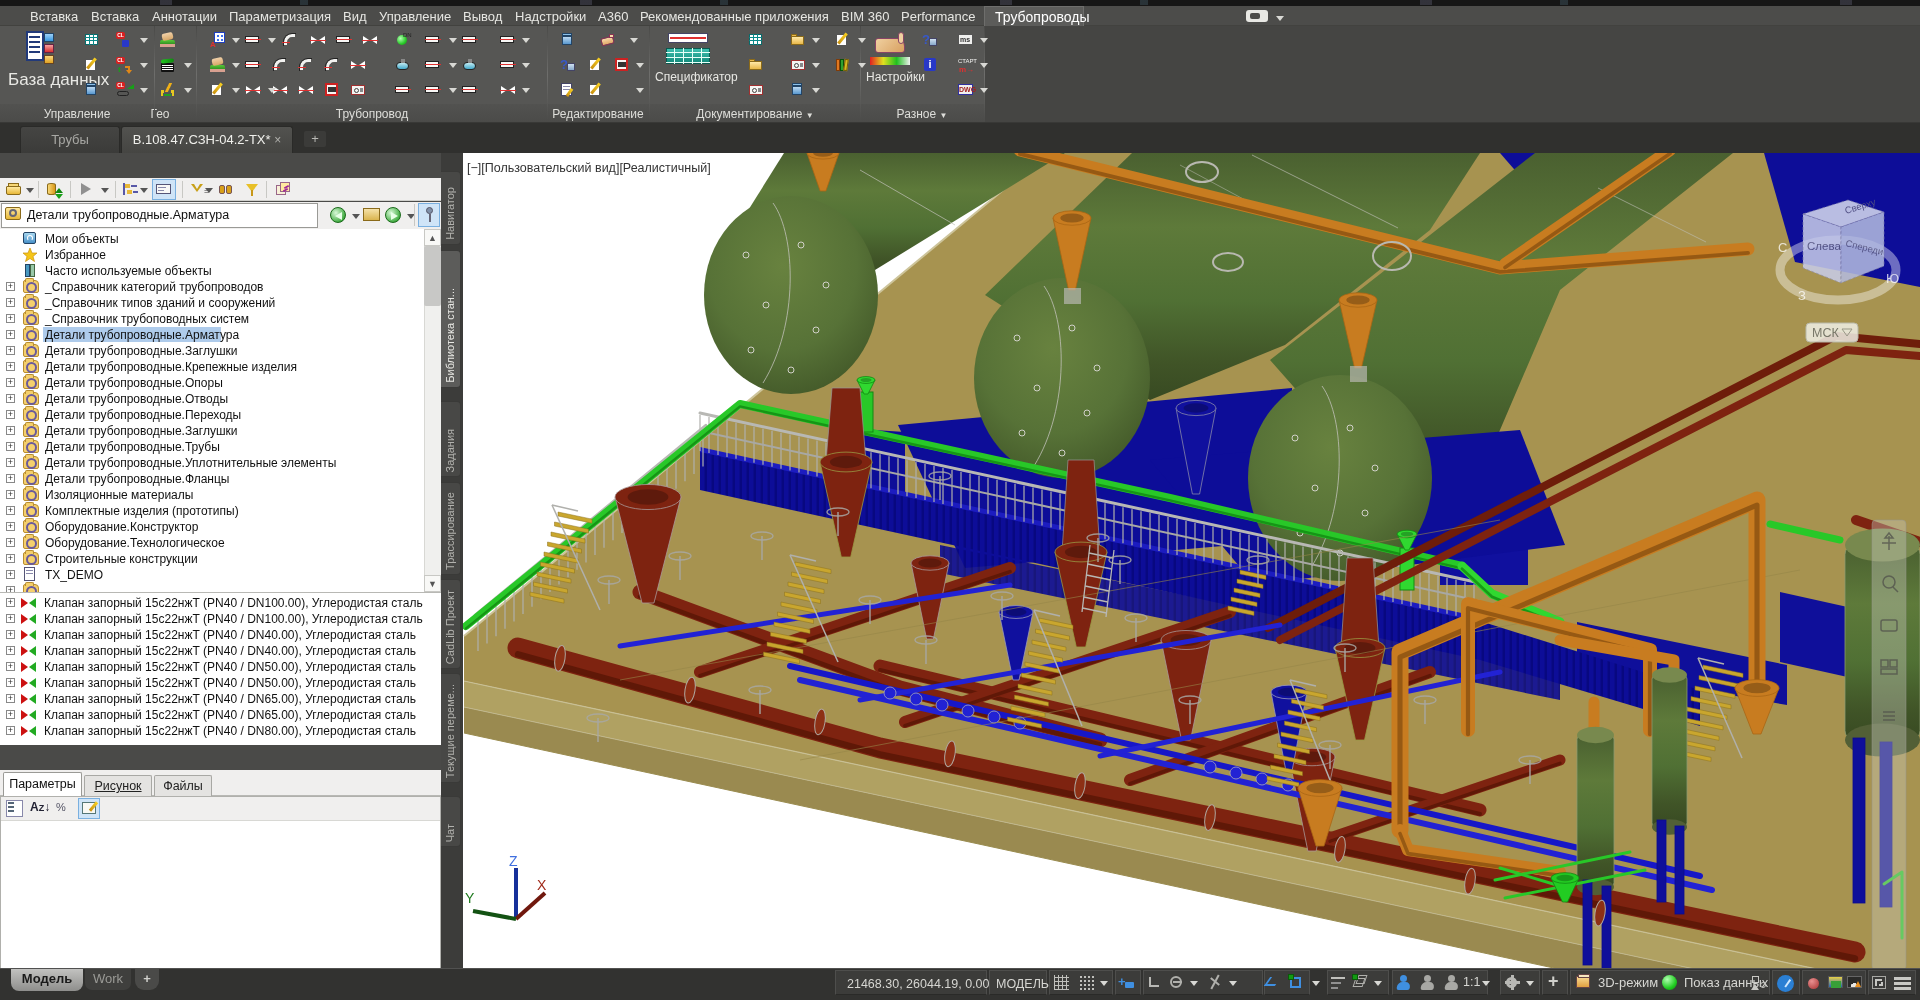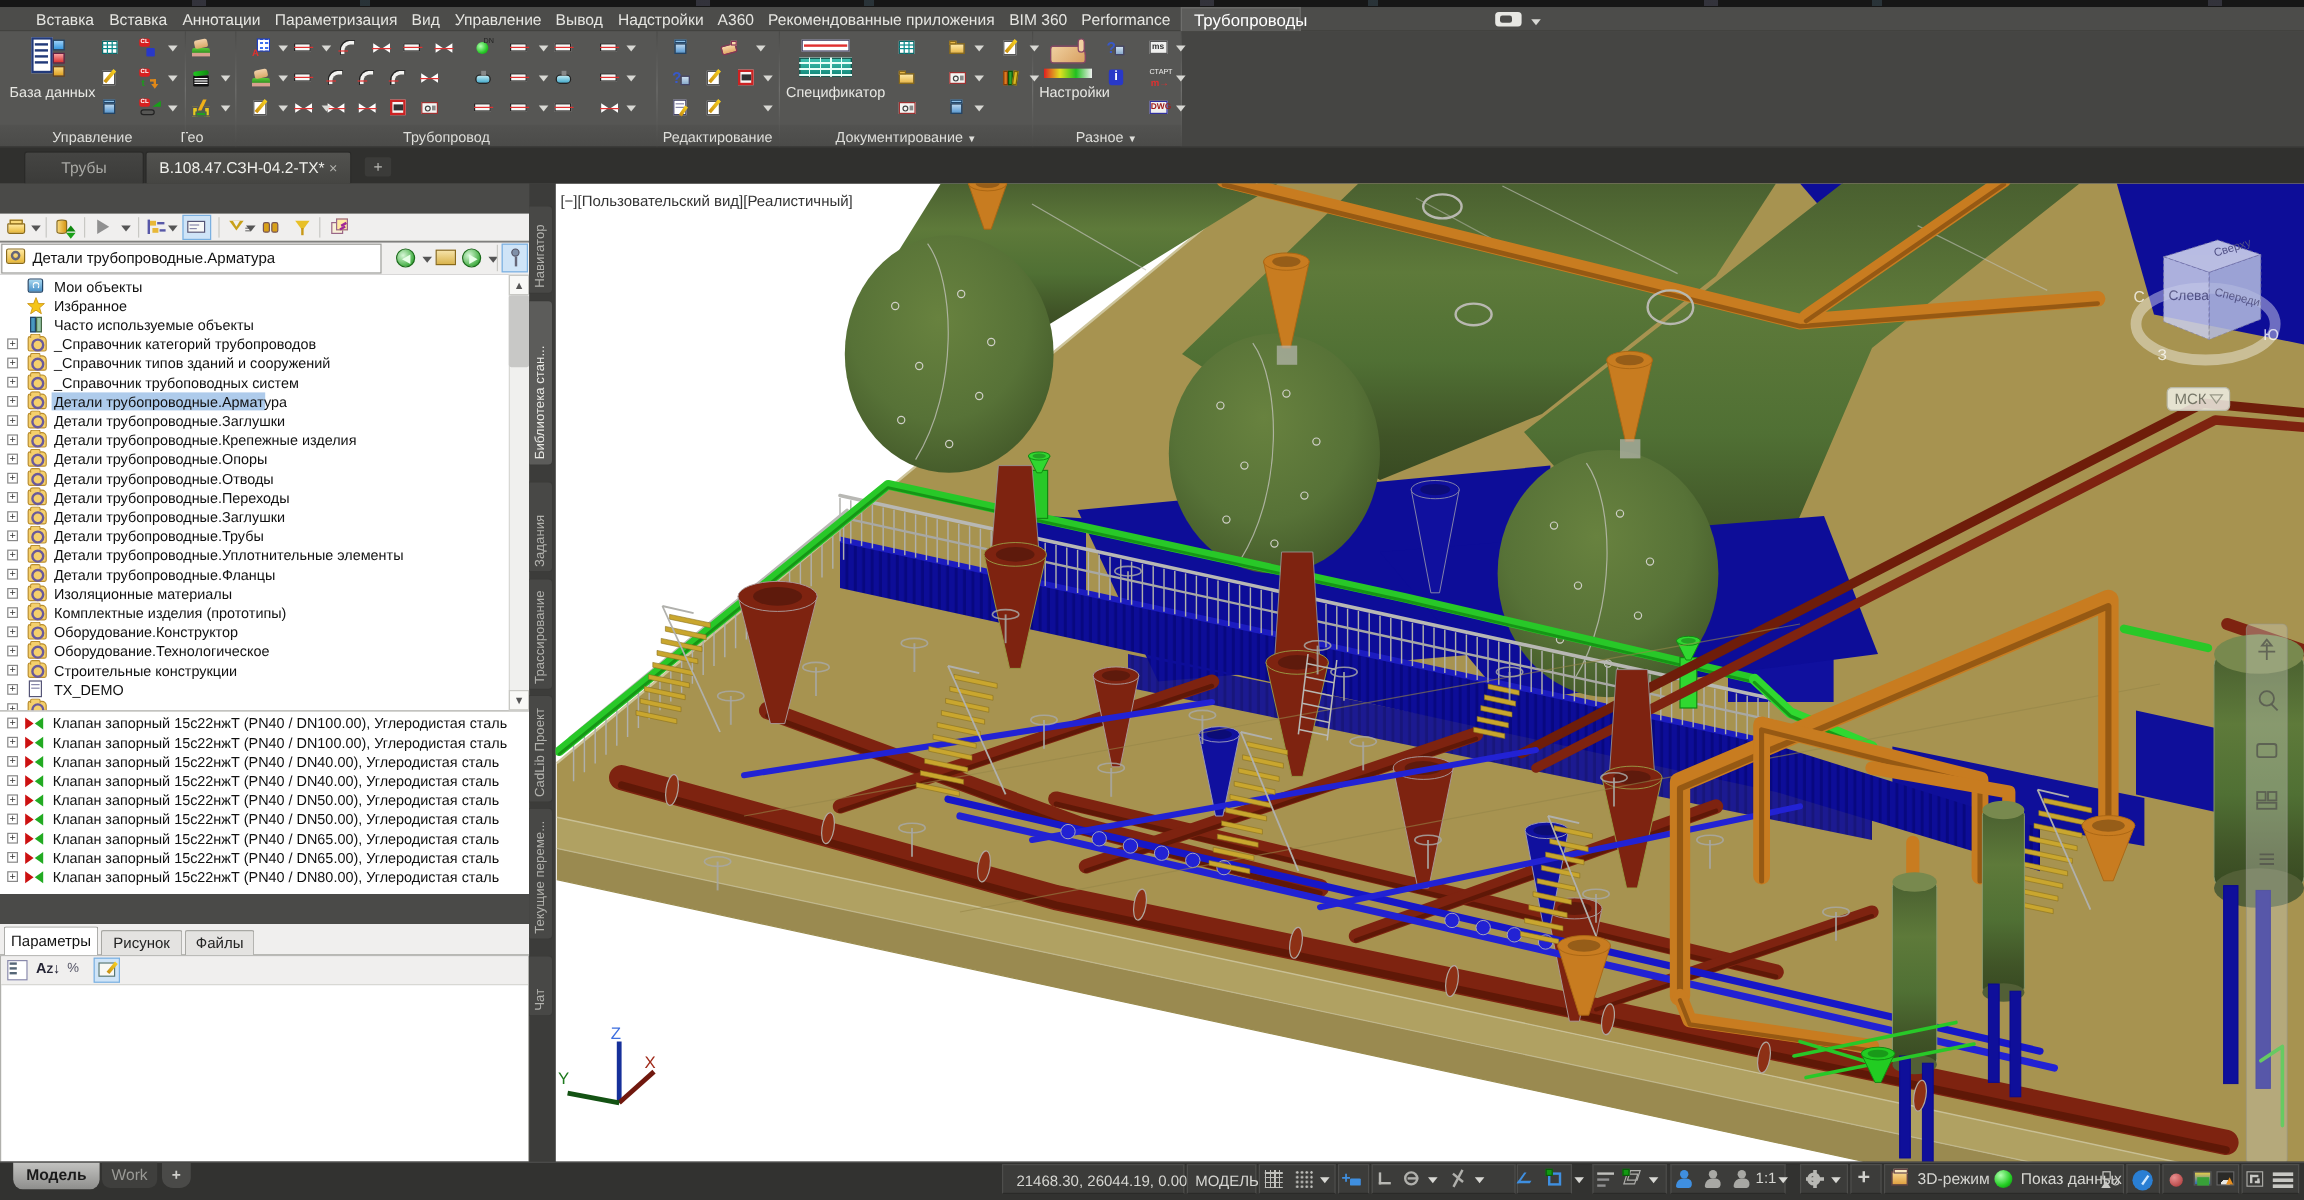--- a/index.html
+++ b/index.html
@@ -66,21 +66,21 @@
     <div class="vsep" style="left:984px;top:26px;height:97px;"></div>
     <div style="position:absolute;left:0px;top:122px;width:1920px;height:1px;background:#383836;"></div>
     <div style="position:absolute;left:26px;top:31px;width:18px;height:30px;background:#fff;border:2px solid #223a7a;"></div>
     <div style="position:absolute;left:29px;top:36px;width:11px;height:2px;background:#223a7a;"></div>
     <div style="position:absolute;left:29px;top:41px;width:11px;height:2px;background:#223a7a;"></div>
     <div style="position:absolute;left:29px;top:46px;width:11px;height:2px;background:#223a7a;"></div>
     <div style="position:absolute;left:29px;top:51px;width:11px;height:2px;background:#223a7a;"></div>
     <div style="position:absolute;left:44px;top:33px;width:10px;height:9px;background:linear-gradient(#9cd0f8,#3898e0);border:1px solid #246;"></div>
     <div style="position:absolute;left:44px;top:44px;width:10px;height:9px;background:linear-gradient(#f8a0a0,#d83030);border:1px solid #624;"></div>
     <div style="position:absolute;left:44px;top:55px;width:10px;height:9px;background:linear-gradient(#f8d880,#e0a020);border:1px solid #642;"></div>
-    <div style="position:absolute;left:8px;top:70px;color:#e8e8e4;font-size:12px;">База данных</div>
+    <div style="position:absolute;left:8px;top:70px;color:#e8e8e4;font-size:17px;">База данных</div>
     <div style="position:absolute;left:668px;top:33px;width:40px;height:10px;background:#fff;border:1px solid #446;"></div>
     <div style="position:absolute;left:670px;top:37px;width:36px;height:2px;background:#e03030;"></div>
     <div style="position:absolute;left:666px;top:48px;width:44px;height:16px;background:linear-gradient(#40c0b0,#108878);border:1px solid #0a5a50;"></div>
     <div style="position:absolute;left:666px;top:48px;width:44px;height:16px;background:repeating-linear-gradient(90deg,transparent 0 8px,#e8fff8 8px 9px),repeating-linear-gradient(transparent 0 4px,#e8fff8 4px 5px);"></div>
     <div style="position:absolute;left:655px;top:70px;color:#e8e8e4;font-size:12px;">Спецификатор</div>
     <div style="position:absolute;left:875px;top:38px;width:30px;height:15px;background:linear-gradient(135deg,#f0d0a0,#d8a060);border-radius:3px 8px 3px 3px;border:1px solid #846;"></div>
     <div style="position:absolute;left:898px;top:32px;width:6px;height:12px;background:#f0d0a0;border:1px solid #846;border-radius:3px;"></div>
     <div style="position:absolute;left:869px;top:56px;width:42px;height:10px;background:linear-gradient(90deg,#e02020,#e0e020,#20c020,#f0f0f0);border:1px solid #555;"></div>
     <div style="position:absolute;left:866px;top:70px;color:#e8e8e4;font-size:12px;">Настройки</div>
     <div class="icon16" style="left:84px;top:32px;">
@@ -631,21 +631,21 @@
       </div>
       <div class="lrow" style="top:131px;">
         <div class="plus">+</div>
         <div class="valve"></div>
         <div class="tx">Клапан запорный 15с22нжТ (PN40 / DN80.00), Углеродистая сталь</div>
       </div>
     </div>
     <div style="position:absolute;left:0px;top:770px;width:441px;height:26px;">
       <div style="position:absolute;left:0;top:0;width:441px;height:26px;background:#f0efee;border-bottom:1px solid #b8b8b4;"></div>
       <div style="position:absolute;left:3px;top:2px;width:79px;height:24px;background:#fff;border:1px solid #9a9a96;border-bottom:none;border-radius:2px 2px 0 0;font-size:12.5px;color:#111;text-align:center;line-height:22px;">Параметры</div>
-      <div style="position:absolute;left:84px;top:5px;width:68px;height:21px;background:#e4e3e1;border:1px solid #a8a8a4;border-bottom:none;border-radius:2px 2px 0 0;font-size:12.5px;color:#222;text-align:center;line-height:20px;">Рисунок</div>
+      <div style="position:absolute;left:84px;top:5px;width:68px;height:21px;background:#e4e3e1;border:1px solid #a8a8a4;border-bottom:none;border-radius:2px 2px 0 0;font-size:12.5px;color:#222;text-align:center;line-height:20px;text-decoration:underline;">Рисунок</div>
       <div style="position:absolute;left:154px;top:5px;width:58px;height:21px;background:#e4e3e1;border:1px solid #a8a8a4;border-bottom:none;border-radius:2px 2px 0 0;font-size:12.5px;color:#222;text-align:center;line-height:20px;">Файлы</div>
     </div>
     <div style="position:absolute;left:0px;top:796px;width:441px;height:174px;">
       <div style="position:absolute;left:0;top:0;width:441px;height:173px;background:#fff;border:1px solid #b0b0ac;"></div>
       <div style="position:absolute;left:1px;top:1px;width:439px;height:24px;background:#f0efee;border-bottom:1px solid #d8d8d4;"></div>
       <div style="position:absolute;left:6px;top:4px;width:17px;height:17px;border:1px solid #88a;background:#fff;"></div>
       <div style="position:absolute;left:8px;top:6px;width:6px;height:2px;background:#567;"></div>
       <div style="position:absolute;left:8px;top:10px;width:6px;height:2px;background:#567;"></div>
       <div style="position:absolute;left:8px;top:14px;width:6px;height:2px;background:#567;"></div>
       <div style="position:absolute;left:30px;top:4px;font-size:12px;color:#223;font-weight:bold;">A<span style="font-size:9px;">Z</span>↓</div>

